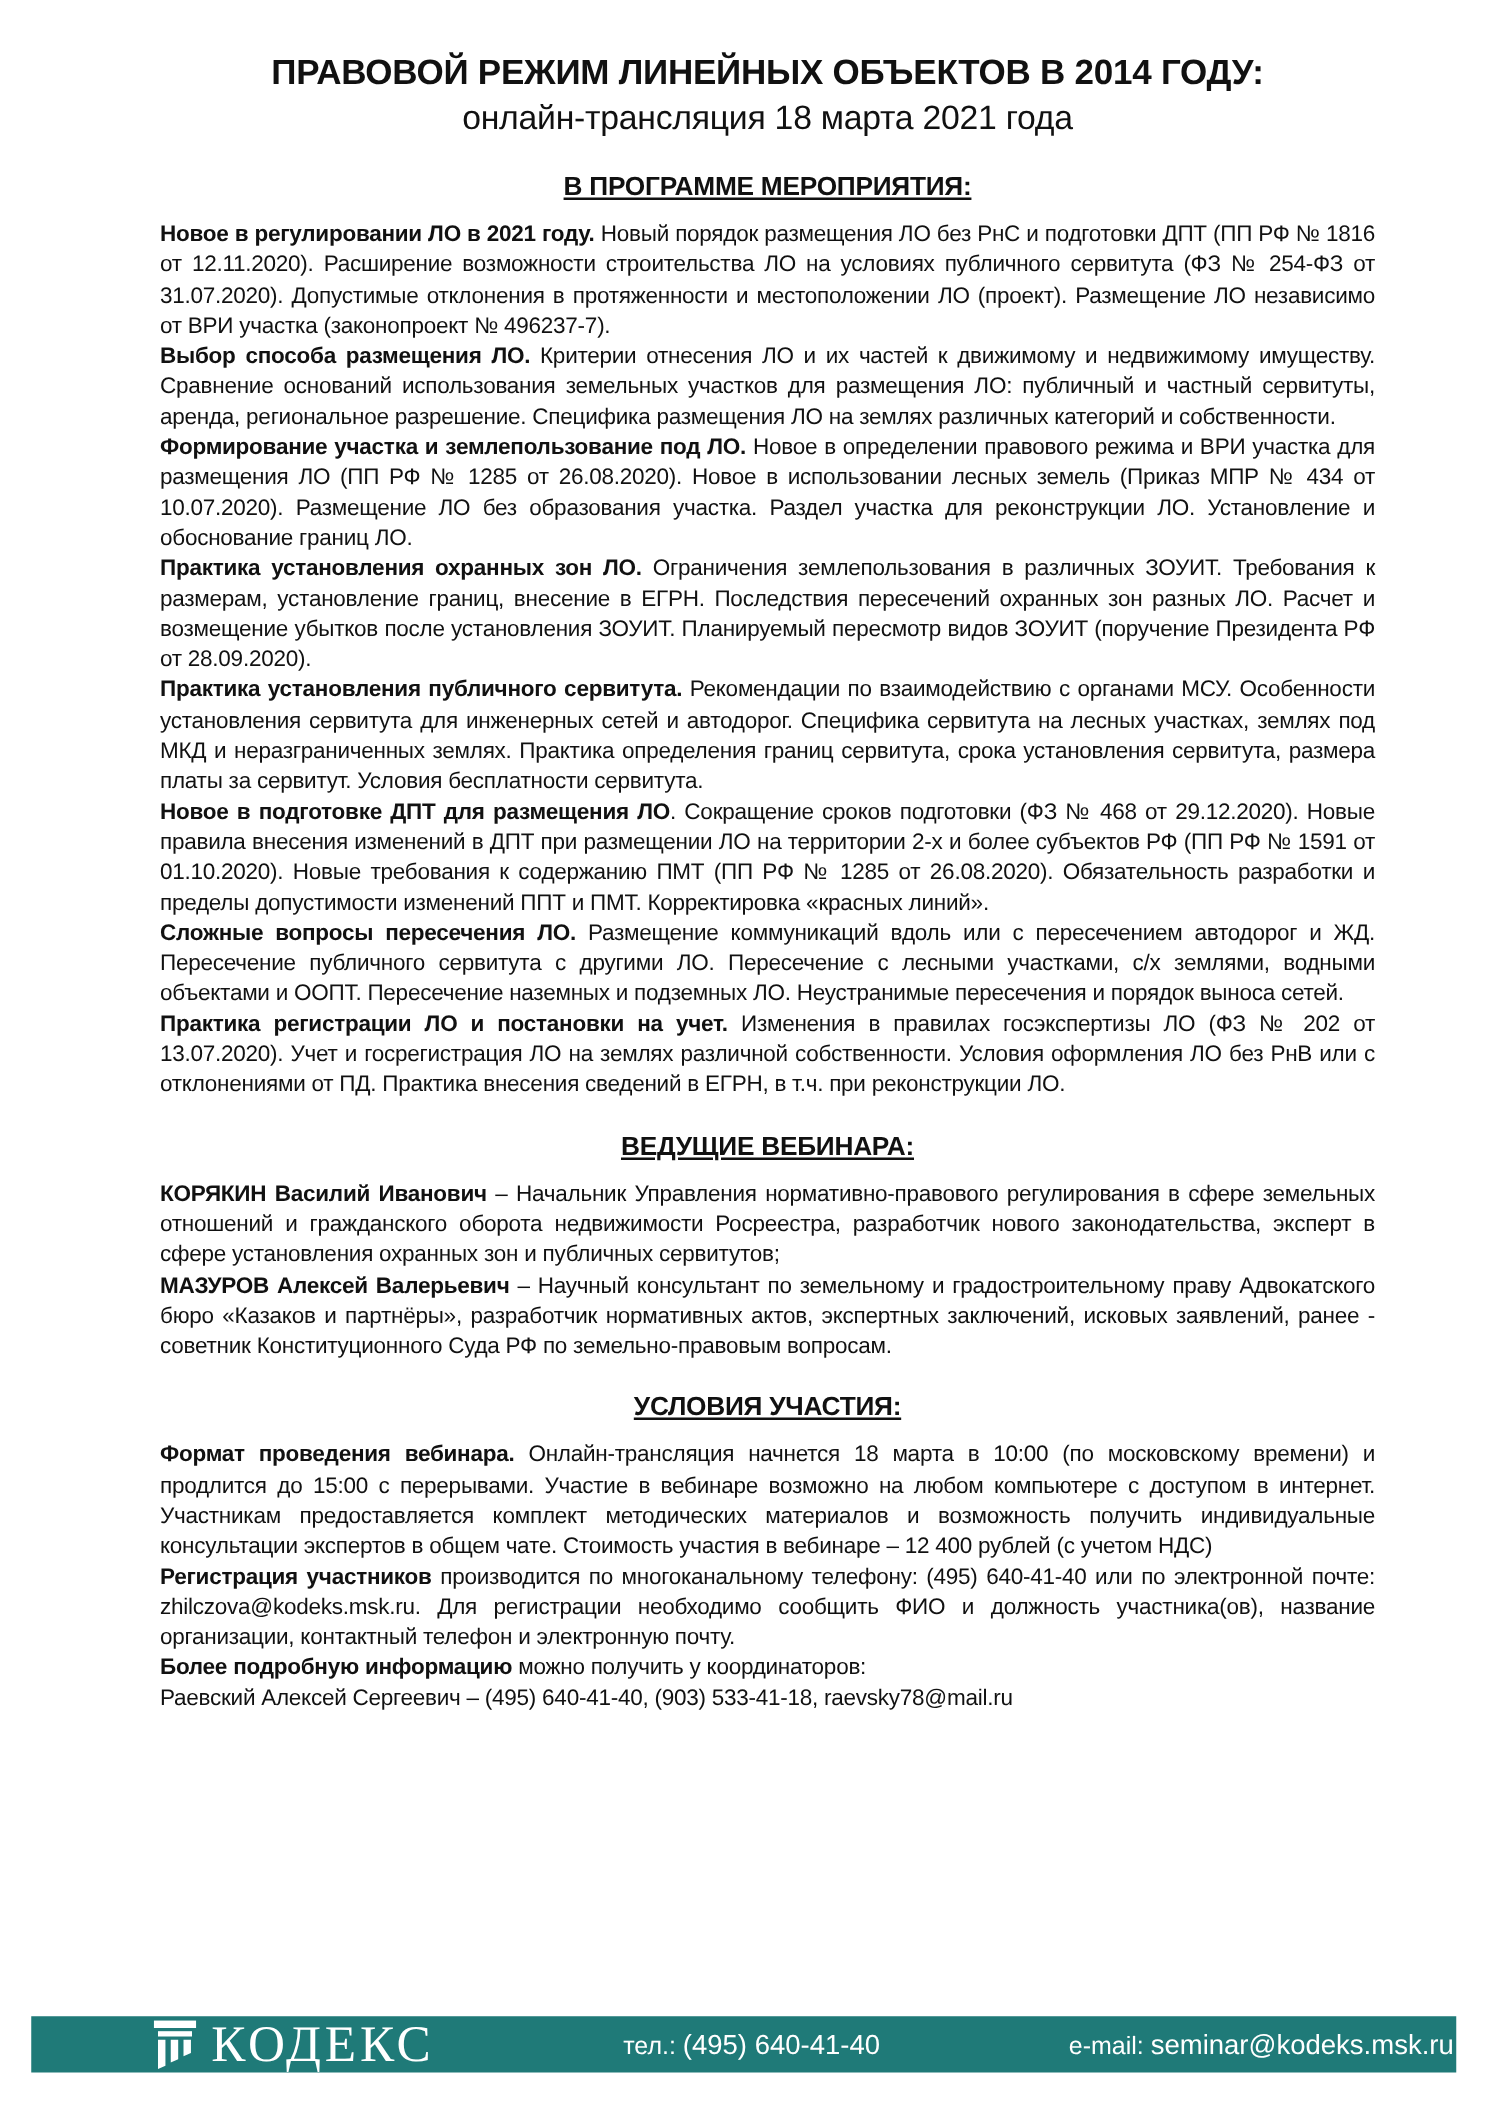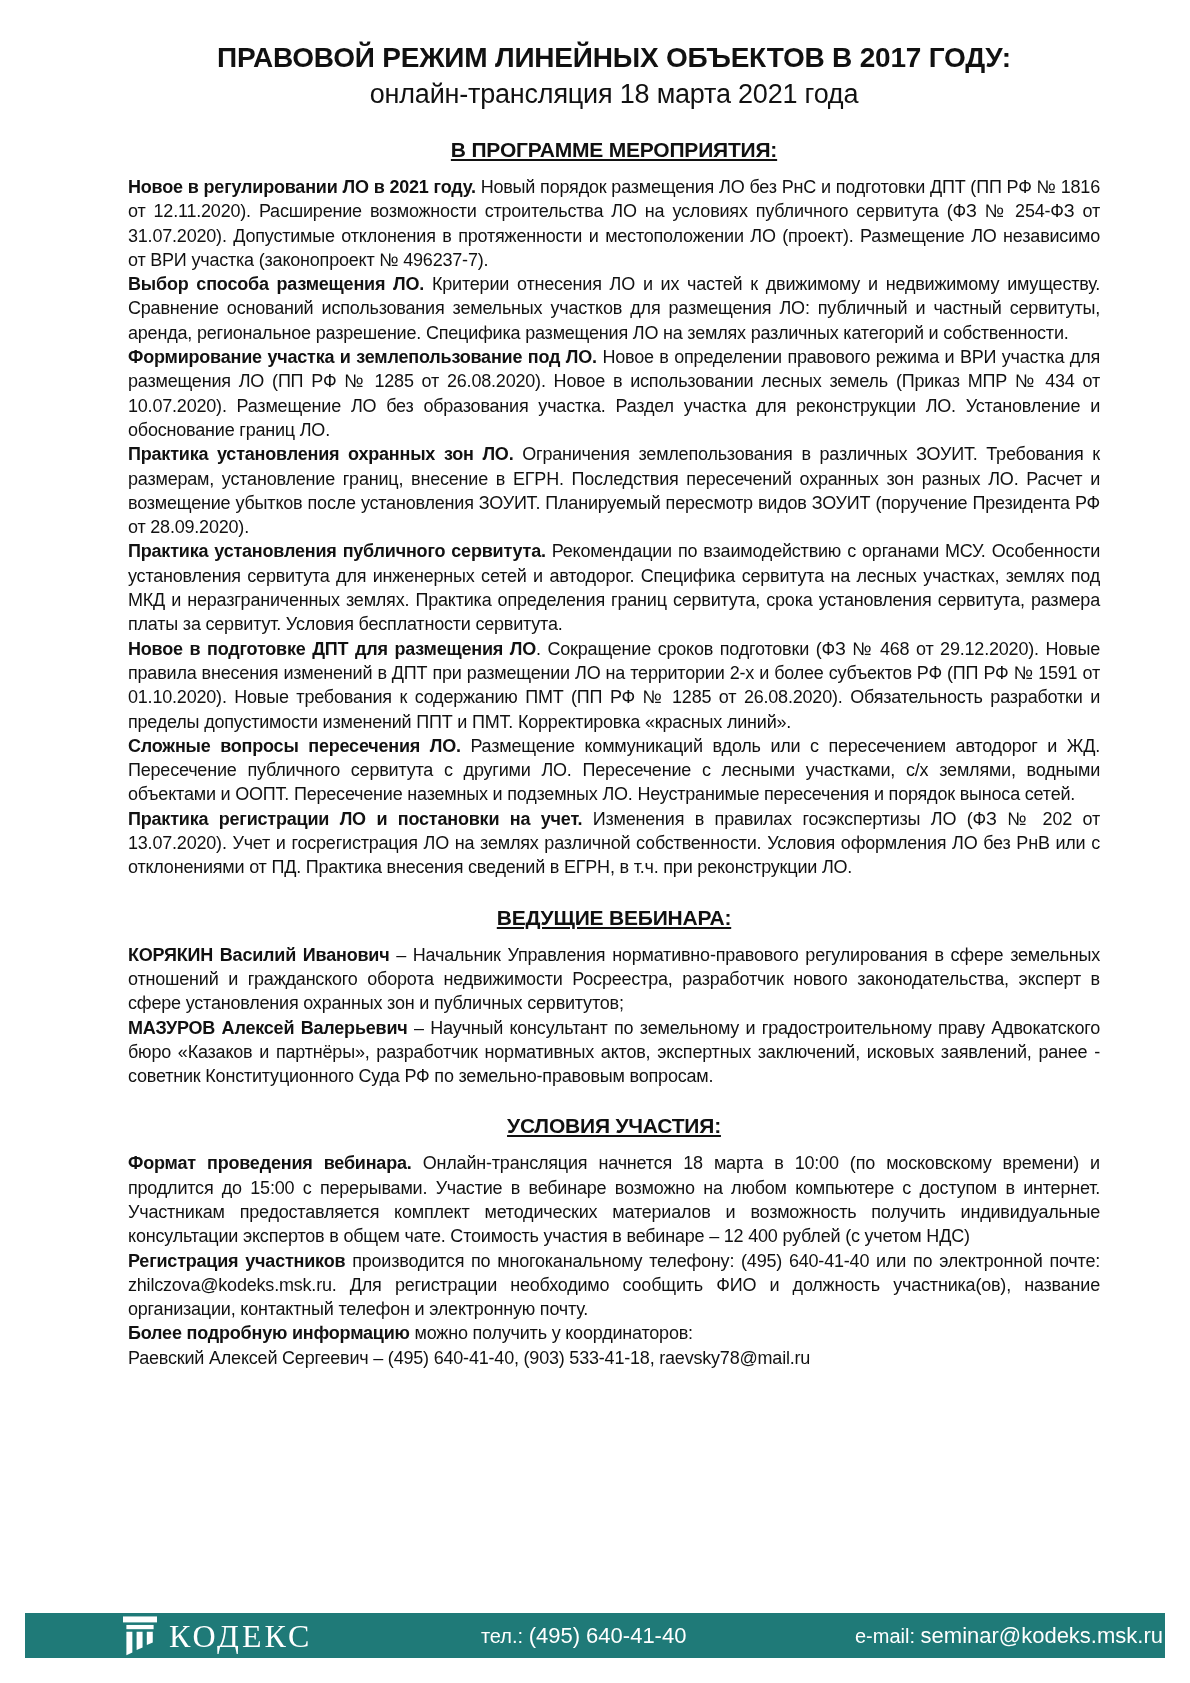--- a/index.html
+++ b/index.html
@@ -48,37 +48,37 @@
     display:flex;
     align-items:center;
   }
   .f-logo {
     display:flex; align-items:center;
     margin-left:98px;
     color:#ffffff;
   }
   .f-logo .logo-text {
     font-family:"Liberation Serif","DejaVu Serif",serif;
-    font-size:32px;
+    font-size:41px;
     letter-spacing:3px;
     margin-left:12px;
     line-height:1;
   }
   .f-logo svg { display:block; }
   .f-phone { margin-left:auto; margin-right:auto; color:#ffffff; font-size:20px; white-space:nowrap; }
   .f-phone .strong, .f-email .strong { font-weight:normal; font-size:22px; }
   .f-email { margin-right:2px; color:#ffffff; font-size:20px; white-space:nowrap; }
 </style>
 </head>
 <body>
 
 <div class="page">
   <div class="content">
 
-    <div class="title-line title-bold">ПРАВОВОЙ РЕЖИМ ЛИНЕЙНЫХ ОБЪЕКТОВ В 2017 ГОДУ:</div>
+    <div class="title-line title-bold">ПРАВОВОЙ РЕЖИМ ЛИНЕЙНЫХ ОБЪЕКТОВ В 2014 ГОДУ:</div>
     <div class="title-line title-reg">онлайн-трансляция 18 марта 2021 года</div>
 
     <div class="section-heading">В ПРОГРАММЕ МЕРОПРИЯТИЯ:</div>
 
     <p class="para"><span class="lead">Новое в регулировании ЛО в 2021 году.</span><span> Новый порядок размещения ЛО без РнС и подготовки ДПТ (ПП РФ № 1816 от 12.11.2020). Расширение возможности строительства ЛО на условиях публичного сервитута (ФЗ № 254-ФЗ от 31.07.2020). Допустимые отклонения в протяженности и местоположении ЛО (проект). Размещение ЛО независимо от ВРИ участка (законопроект № 496237-7).</span></p>
     <p class="para"><span class="lead">Выбор способа размещения ЛО.</span><span> Критерии отнесения ЛО и их частей к движимому и недвижимому имуществу. Сравнение оснований использования земельных участков для размещения ЛО: публичный и частный сервитуты, аренда, региональное разрешение. Специфика размещения ЛО на землях различных категорий и собственности.</span></p>
     <p class="para"><span class="lead">Формирование участка и землепользование под ЛО.</span><span> Новое в определении правового режима и ВРИ участка для размещения ЛО (ПП РФ № 1285 от 26.08.2020). Новое в использовании лесных земель (Приказ МПР № 434 от 10.07.2020). Размещение ЛО без образования участка. Раздел участка для реконструкции ЛО. Установление и обоснование границ ЛО.</span></p>
     <p class="para"><span class="lead">Практика установления охранных зон ЛО.</span><span> Ограничения землепользования в различных ЗОУИТ. Требования к размерам, установление границ, внесение в ЕГРН. Последствия пересечений охранных зон разных ЛО. Расчет и возмещение убытков после установления ЗОУИТ. Планируемый пересмотр видов ЗОУИТ (поручение Президента РФ от 28.09.2020).</span></p>
     <p class="para"><span class="lead">Практика установления публичного сервитута.</span><span> Рекомендации по взаимодействию с органами МСУ. Особенности установления сервитута для инженерных сетей и автодорог. Специфика сервитута на лесных участках, землях под МКД и неразграниченных землях. Практика определения границ сервитута, срока установления сервитута, размера платы за сервитут. Условия бесплатности сервитута.</span></p>
     <p class="para"><span class="lead">Новое в подготовке ДПТ для размещения ЛО</span><span>. Сокращение сроков подготовки (ФЗ № 468 от 29.12.2020). Новые правила внесения изменений в ДПТ при размещении ЛО на территории 2-х и более субъектов РФ (ПП РФ № 1591 от 01.10.2020). Новые требования к содержанию ПМТ (ПП РФ № 1285 от 26.08.2020). Обязательность разработки и пределы допустимости изменений ППТ и ПМТ. Корректировка «красных линий».</span></p>

